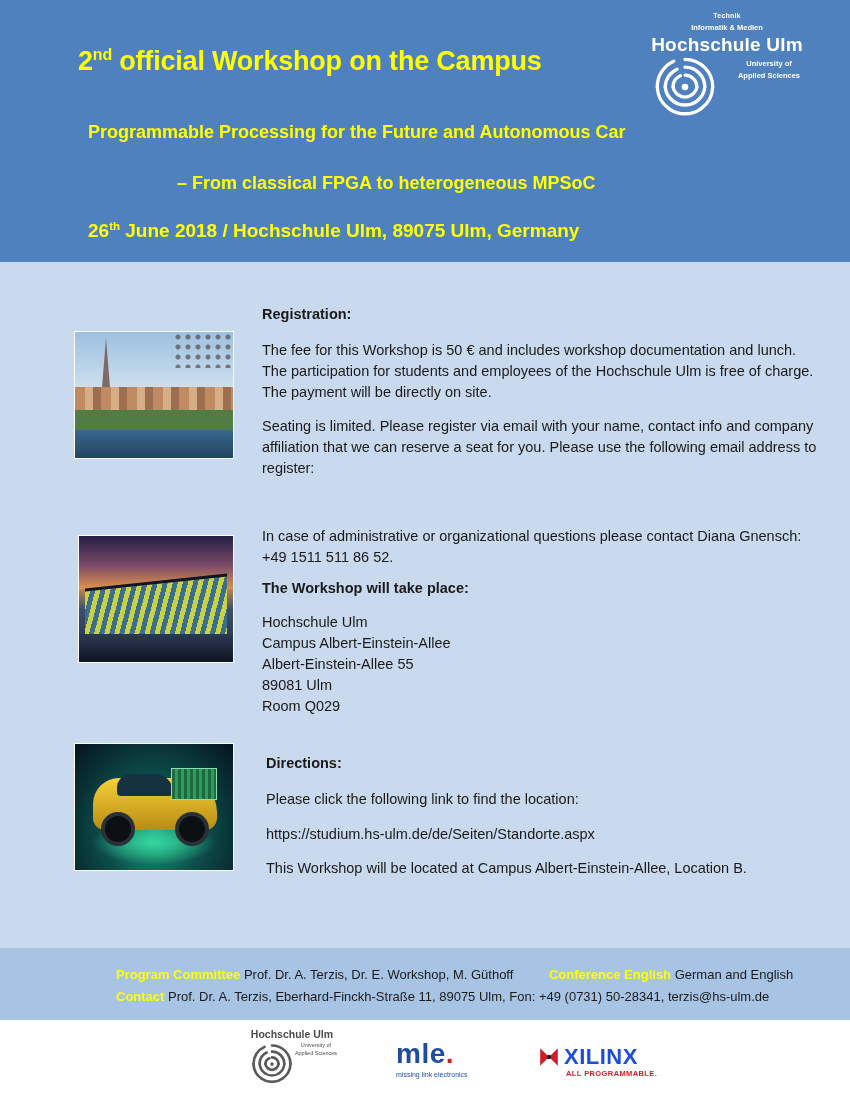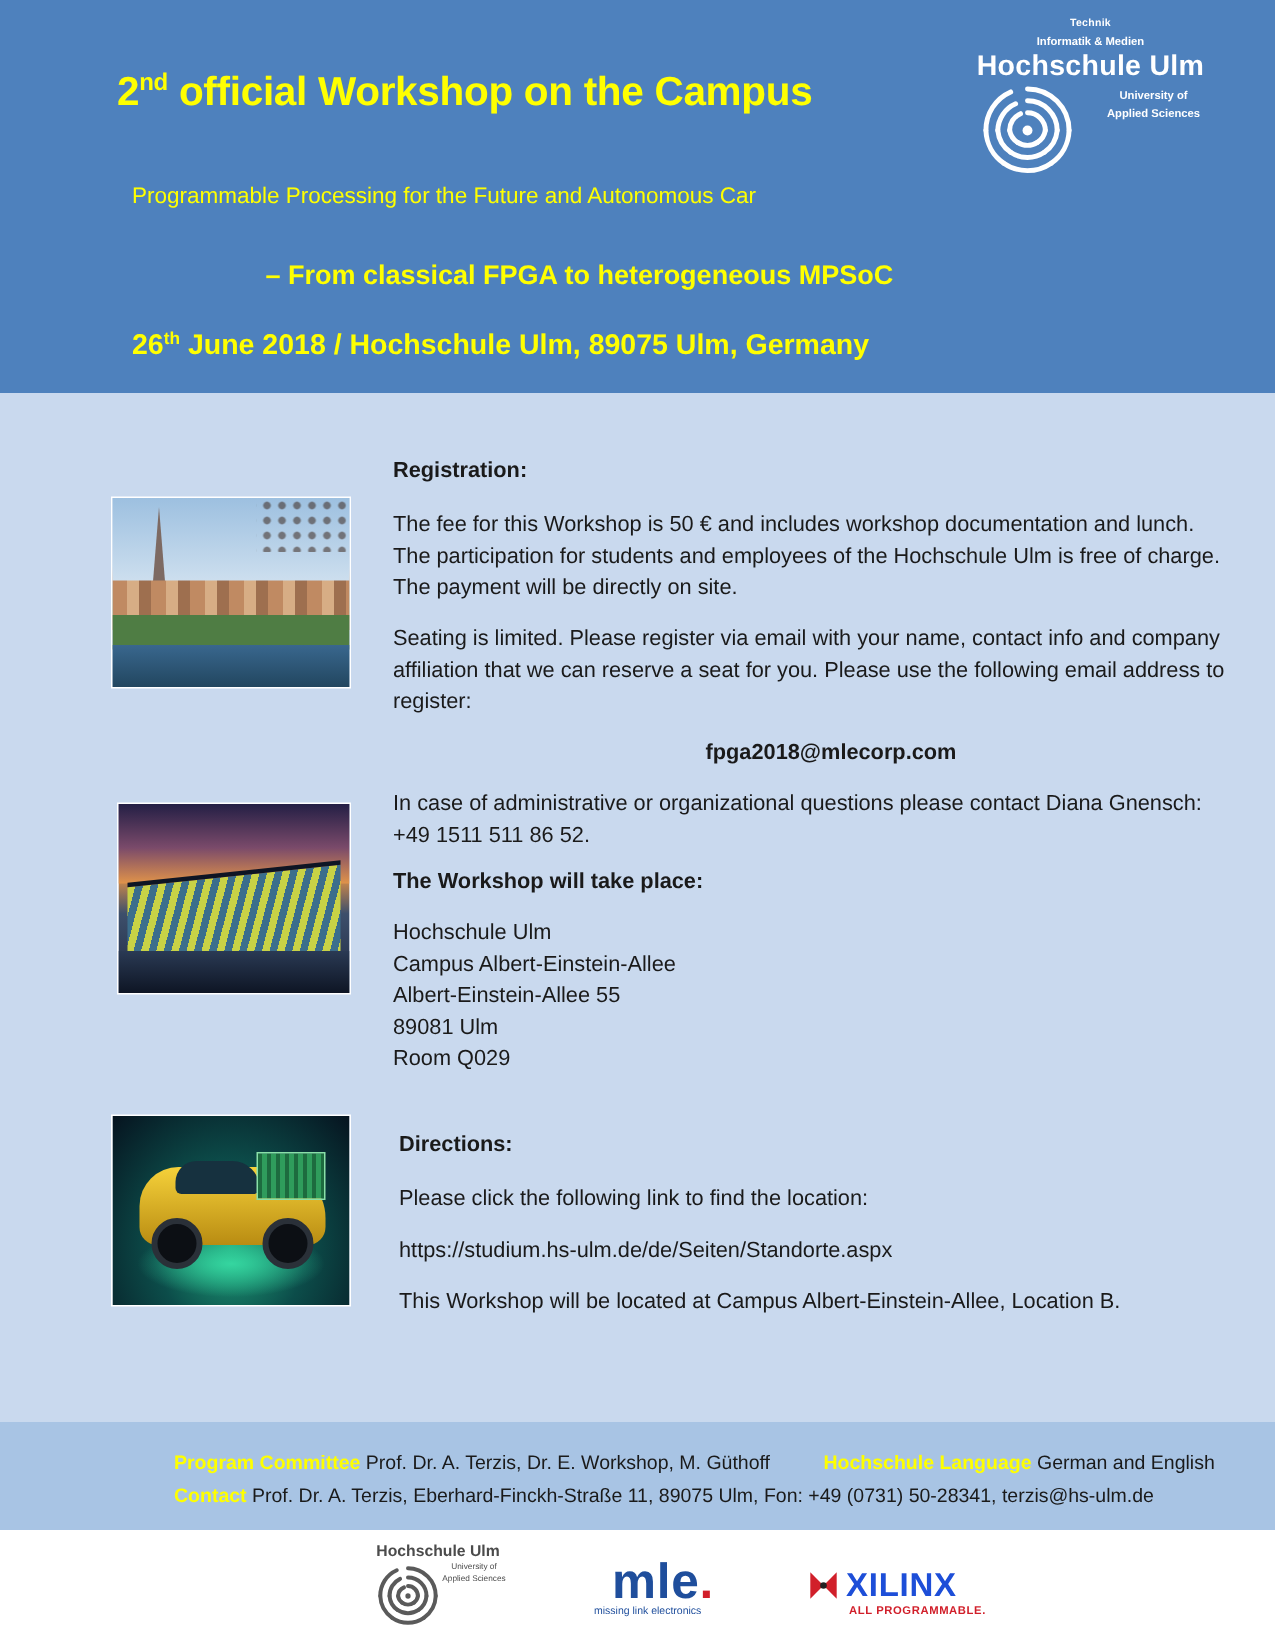--- a/index.html
+++ b/index.html
@@ -39,22 +39,22 @@
     letter-spacing: -0.2px;
   }
   .title-main sup {
     font-size: 16px;
     vertical-align: super;
   }
   .title-sub1 {
     position: absolute;
     left: 88px;
     top: 122px;
-    font-size: 15px;
-    font-weight: normal;
+    font-size: 18px;
+    font-weight: bold;
     color: #ffff00;
   }
   .title-sub2 {
     position: absolute;
     left: 177px;
     top: 173px;
     font-size: 18px;
     font-weight: bold;
     color: #ffff00;
   }
@@ -239,26 +239,25 @@
   .logo-hsu2 .s1 { position:absolute; left:48px; top:14px; width:72px; text-align:center; font-size:5.5px; }
   .logo-hsu2 .s2 { position:absolute; left:48px; top:22px; width:72px; text-align:center; font-size:5.5px; }
   .logo-hsu2 .sp { position:absolute; left:18px; top:14px; width:44px; height:44px; }
 
   .logo-mle {
     position: absolute;
     left: 396px; top: 18px;
     width: 92px; height: 52px;
   }
   .logo-mle .word {
-    font-size: 33px;
+    font-size: 28px;
     font-weight: bold;
     color: #1f4e9c;
     letter-spacing: 0.5px;
     line-height: 31px;
-    text-align: center;
   }
   .logo-mle .word .dot { color: #d11f2a; }
   .logo-mle .tag {
     font-size: 7px;
     color: #1f4e9c;
     margin-top: 2px;
   }
 
   .logo-xilinx {
     position: absolute;
@@ -357,21 +356,20 @@
       <div class="body"></div>
       <div class="win"></div>
       <div class="board"></div>
       <div class="wheel l"></div>
       <div class="wheel r"></div>
     </div>
 
     <div class="txt reg-head">Registration:</div>
     <div class="txt p1">The fee for this Workshop is 50 € and includes workshop documentation and lunch. The participation for students and employees of the Hochschule Ulm is free of charge. The payment will be directly on site.</div>
     <div class="txt p2">Seating is limited. Please register via email with your name, contact info and company affiliation that we can reserve a seat for you. Please use the following email address to register:</div>
-    <div class="txt email">fpga2018@mlecorp.com</div>
     <div class="txt p3">In case of administrative or organizational questions please contact Diana Gnensch: +49 1511 511 86 52.</div>
     <div class="txt take-place">The Workshop will take place:</div>
 
     <div class="txt addr">
       <div>Hochschule Ulm</div>
       <div>Campus Albert-Einstein-Allee</div>
       <div>Albert-Einstein-Allee 55</div>
       <div>89081 Ulm</div>
       <div>Room Q029</div>
     </div>
@@ -379,21 +377,21 @@
     <div class="txt dir-head">Directions:</div>
     <div class="txt dir-link">https://studium.hs-ulm.de/de/Seiten/Standorte.aspx</div>
     <div class="txt dir-1">Please click the following link to find the location:</div>
     <div class="txt dir-2">This Workshop will be located at Campus Albert-Einstein-Allee, Location B.</div>
   </div>
 
   <div class="footer-band">
     <div class="footer-line l1">
       <span class="footer-label">Program Committee</span>
       <span>Prof. Dr. A. Terzis, Dr. E. Workshop, M. Güthoff</span>
-      <span class="footer-label">Hochschule Language</span>
+      <span class="footer-label">Conference English</span>
       <span>German and English</span>
     </div>
     <div class="footer-line l2">
       <span class="footer-label">Contact</span>
       <span>Prof. Dr. A. Terzis, Eberhard-Finckh-Straße 11, 89075 Ulm, Fon: +49 (0731) 50-28341, terzis@hs-ulm.de</span>
     </div>
   </div>
 
   <div class="logos">
 

